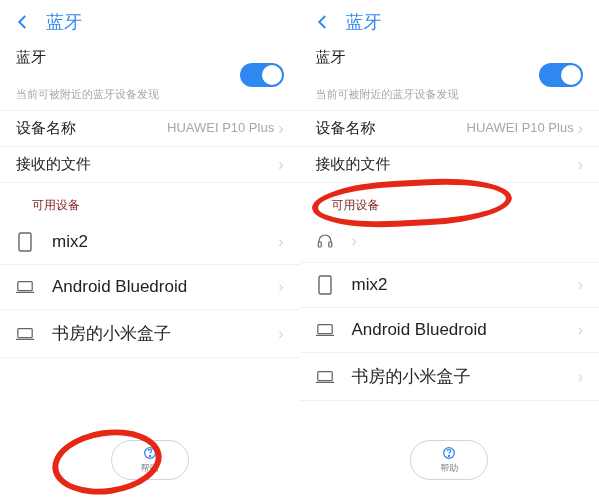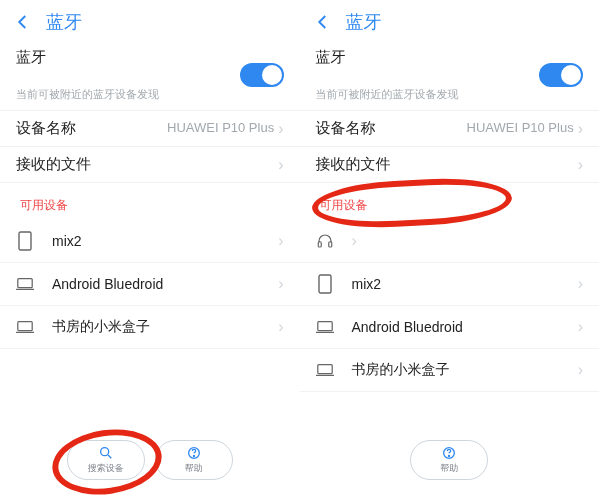--- a/index.html
+++ b/index.html
@@ -52,38 +52,38 @@
     width: 44px; height: 24px; border-radius: 12px;
     background: #2f88f0; position: relative;
   }
   .toggle::after {
     content: ""; position: absolute; right: 2px; top: 2px;
     width: 20px; height: 20px; border-radius: 50%; background: #fff;
   }
   .value { font-size: 13px; color: #a2a8ad; display: flex; align-items: flex-start; }
   .chev { color: #cfd3d7; font-size: 16px; margin-left: 4px; }
   .sectionhdr {
-    font-size: 12px; color: #ef4444;
-    padding: 14px 16px 6px 20px;
+    font-size: 12px; color: #7f1d1d;
+    padding: 14px 16px 6px 32px;
     border-bottom: none;
   }
   .devrow {
     display: flex; align-items: center;
     padding: 12px 16px;
     border-bottom: 1px solid #f0f2f4;
     position: relative;
   }
   .devicon {
     width: 18px; height: 18px;
     flex: 0 0 18px;
     display: flex; align-items: center; justify-content: center;
     margin-right: 18px;
     color: #666;
   }
-  .devname { font-size: 14px; color: #222; flex: 1; }
+  .devname { font-size: 17px; color: #222; flex: 1; }
   .devchev { color: #d3d7db; font-size: 16px; }
   .footer {
     position: absolute;
     bottom: 10px;
     left: 0; right: 0;
     display: flex;
     justify-content: center;
     gap: 10px;
   }
   .pill {
@@ -147,118 +147,20 @@
       </span>
     </div>
 
     <div class="row">
       <span class="lbl">接收的文件</span>
       <span class="chev">›</span>
     </div>
 
     <div class="sectionhdr">可用设备</div>
 
-    <div class="devrow">
-      <span class="devicon">
-        <svg width="14" height="20" viewBox="0 0 14 20" fill="none" stroke="#666" stroke-width="1.4">
-            <rect x="1" y="1" width="12" height="18" rx="1.5"></rect>
-          </svg>
-      </span>
-      <span class="devname">mix2</span>
-      <span class="devchev">›</span>
-    </div>
-    <div class="devrow">
-      <span class="devicon">
-        <svg width="20" height="14" viewBox="0 0 20 14" fill="none" stroke="#666" stroke-width="1.4">
-            <rect x="2" y="1" width="16" height="10" rx="1"></rect>
-            <path d="M0 13 H20"></path>
-          </svg>
-      </span>
-      <span class="devname">Android Bluedroid</span>
-      <span class="devchev">›</span>
-    </div>
-    <div class="devrow">
-      <span class="devicon">
-        <svg width="20" height="14" viewBox="0 0 20 14" fill="none" stroke="#666" stroke-width="1.4">
-            <rect x="2" y="1" width="16" height="10" rx="1"></rect>
-            <path d="M0 13 H20"></path>
-          </svg>
-      </span>
-      <span class="devname">书房的小米盒子</span>
-      <span class="devchev">›</span>
-    </div>
-
-    <div class="footer">
-      <div class="pill">
-        <span class="picon">
-          <svg width="16" height="16" viewBox="0 0 24 24" fill="none" stroke="#2f88f0" stroke-width="2">
-              <circle cx="10" cy="10" r="6"></circle>
-              <path d="M15 15 L20 20"></path>
-            </svg>
-        </span>
-        <span class="ptxt">搜索设备</span>
-      </div>
-      <div class="pill">
-        <span class="picon">
-          <svg width="16" height="16" viewBox="0 0 24 24" fill="none" stroke="#2f88f0" stroke-width="2">
-              <circle cx="12" cy="12" r="8"></circle>
-              <path d="M9.5 9a2.5 2.5 0 0 1 5 0c0 1.5-2.5 2-2.5 3.5"></path>
-              <circle cx="12" cy="16.5" r="0.8" fill="#2f88f0"></circle>
-            </svg>
-        </span>
-        <span class="ptxt">帮助</span>
-      </div>
-    </div>
-
-    <div class="redcircle rc1"></div>
-  </div>
-
-  <div class="pane">
-    <div class="hdr">
-      <span class="back">
-        <svg width="18" height="18" viewBox="0 0 24 24" fill="none" stroke="currentColor" stroke-width="2.5">
-            <path d="M15 4 L7 12 L15 20"></path>
-          </svg>
-      </span>
-      <span class="title">蓝牙</span>
-    </div>
-
-    <div class="row">
-      <div class="lblcol">
-        <span class="lbl">蓝牙</span>
-        <span class="sub">当前可被附近的蓝牙设备发现</span>
-      </div>
-      <div class="toggle"></div>
-    </div>
-
-    <div class="row">
-      <span class="lbl">设备名称</span>
-      <span class="value">
-        <span>HUAWEI P10 Plus</span>
-        <span class="chev">›</span>
-      </span>
-    </div>
-
-    <div class="row">
-      <span class="lbl">接收的文件</span>
-      <span class="chev">›</span>
-    </div>
-
-    <div class="sectionhdr">可用设备</div>
-
-    <div class="devrow">
-      <span class="devicon">
-        <svg width="18" height="18" viewBox="0 0 24 24" fill="none" stroke="#666" stroke-width="1.6">
-            <path d="M4 14v-2a8 8 0 0 1 16 0v2"></path>
-            <rect x="3" y="13" width="4" height="7" rx="1.5"></rect>
-            <rect x="17" y="13" width="4" height="7" rx="1.5"></rect>
-          </svg>
-      </span>
-      <span class="devchev">›</span>
-    </div>
     <div class="devrow">
       <span class="devicon">
         <svg width="14" height="20" viewBox="0 0 14 20" fill="none" stroke="#666" stroke-width="1.4">
             <rect x="1" y="1" width="12" height="18" rx="1.5"></rect>
           </svg>
       </span>
       <span class="devname">mix2</span>
       <span class="devchev">›</span>
     </div>
     <div class="devrow">
@@ -288,15 +190,104 @@
           <svg width="16" height="16" viewBox="0 0 24 24" fill="none" stroke="#2f88f0" stroke-width="2">
               <circle cx="12" cy="12" r="8"></circle>
               <path d="M9.5 9a2.5 2.5 0 0 1 5 0c0 1.5-2.5 2-2.5 3.5"></path>
               <circle cx="12" cy="16.5" r="0.8" fill="#2f88f0"></circle>
             </svg>
         </span>
         <span class="ptxt">帮助</span>
       </div>
     </div>
 
+    <div class="redcircle rc1"></div>
+  </div>
+
+  <div class="pane">
+    <div class="hdr">
+      <span class="back">
+        <svg width="18" height="18" viewBox="0 0 24 24" fill="none" stroke="currentColor" stroke-width="2.5">
+            <path d="M15 4 L7 12 L15 20"></path>
+          </svg>
+      </span>
+      <span class="title">蓝牙</span>
+    </div>
+
+    <div class="row">
+      <div class="lblcol">
+        <span class="lbl">蓝牙</span>
+        <span class="sub">当前可被附近的蓝牙设备发现</span>
+      </div>
+      <div class="toggle"></div>
+    </div>
+
+    <div class="row">
+      <span class="lbl">设备名称</span>
+      <span class="value">
+        <span>HUAWEI P10 Plus</span>
+        <span class="chev">›</span>
+      </span>
+    </div>
+
+    <div class="row">
+      <span class="lbl">接收的文件</span>
+      <span class="chev">›</span>
+    </div>
+
+    <div class="sectionhdr">可用设备</div>
+
+    <div class="devrow">
+      <span class="devicon">
+        <svg width="18" height="18" viewBox="0 0 24 24" fill="none" stroke="#666" stroke-width="1.6">
+            <path d="M4 14v-2a8 8 0 0 1 16 0v2"></path>
+            <rect x="3" y="13" width="4" height="7" rx="1.5"></rect>
+            <rect x="17" y="13" width="4" height="7" rx="1.5"></rect>
+          </svg>
+      </span>
+      <span class="devchev">›</span>
+    </div>
+    <div class="devrow">
+      <span class="devicon">
+        <svg width="14" height="20" viewBox="0 0 14 20" fill="none" stroke="#666" stroke-width="1.4">
+            <rect x="1" y="1" width="12" height="18" rx="1.5"></rect>
+          </svg>
+      </span>
+      <span class="devname">mix2</span>
+      <span class="devchev">›</span>
+    </div>
+    <div class="devrow">
+      <span class="devicon">
+        <svg width="20" height="14" viewBox="0 0 20 14" fill="none" stroke="#666" stroke-width="1.4">
+            <rect x="2" y="1" width="16" height="10" rx="1"></rect>
+            <path d="M0 13 H20"></path>
+          </svg>
+      </span>
+      <span class="devname">Android Bluedroid</span>
+      <span class="devchev">›</span>
+    </div>
+    <div class="devrow">
+      <span class="devicon">
+        <svg width="20" height="14" viewBox="0 0 20 14" fill="none" stroke="#666" stroke-width="1.4">
+            <rect x="2" y="1" width="16" height="10" rx="1"></rect>
+            <path d="M0 13 H20"></path>
+          </svg>
+      </span>
+      <span class="devname">书房的小米盒子</span>
+      <span class="devchev">›</span>
+    </div>
+
+    <div class="footer">
+      <div class="pill">
+        <span class="picon">
+          <svg width="16" height="16" viewBox="0 0 24 24" fill="none" stroke="#2f88f0" stroke-width="2">
+              <circle cx="12" cy="12" r="8"></circle>
+              <path d="M9.5 9a2.5 2.5 0 0 1 5 0c0 1.5-2.5 2-2.5 3.5"></path>
+              <circle cx="12" cy="16.5" r="0.8" fill="#2f88f0"></circle>
+            </svg>
+        </span>
+        <span class="ptxt">帮助</span>
+      </div>
+    </div>
+
     <div class="redcircle rc2"></div>
   </div>
 </div>
 
 </body></html>

